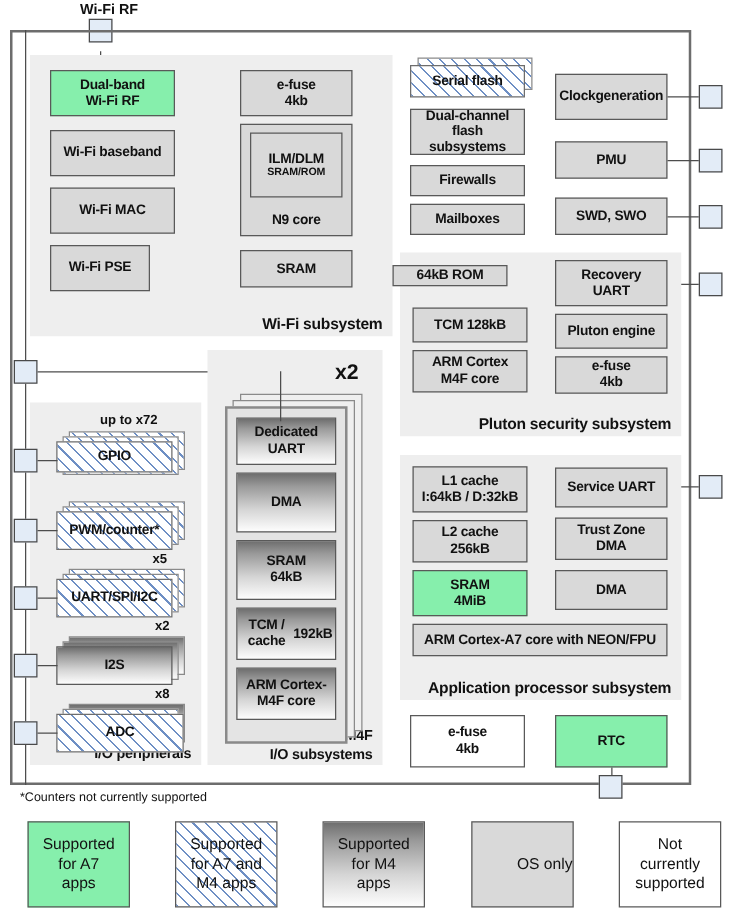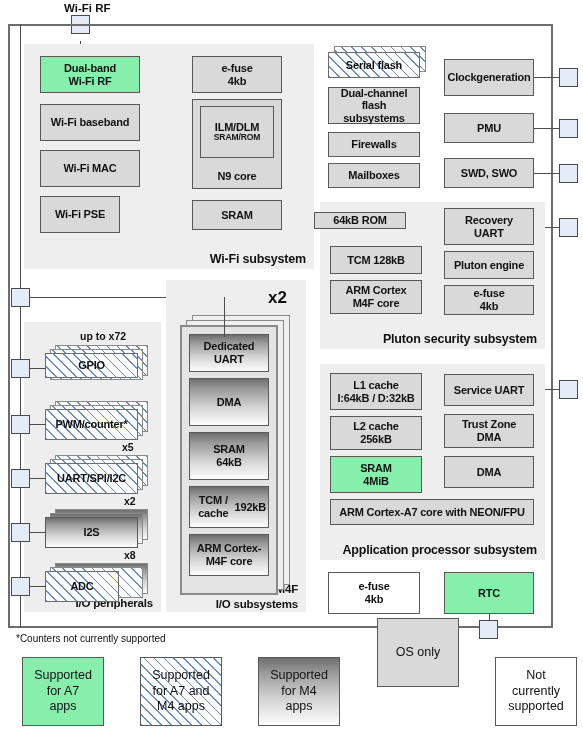--- a/index.html
+++ b/index.html
@@ -235,21 +235,21 @@
 <div class="mult" style="left:124px;top:495px;">x2</div>
 <div class="stack grad" style="left:55px;top:509px;width:93px;height:31px;"></div>
 <div class="stack grad" style="left:50px;top:513px;width:93px;height:31px;"></div>
 <div class="blk f-m4" style="left:45px;top:517px;width:93px;height:31px;">
   <span>I2S</span>
 </div>
 
 <div class="mult" style="left:124px;top:549px;">x8</div>
 <div class="stack grad" style="left:55px;top:563px;width:93px;height:31px;"></div>
 <div class="stack hatch" style="left:50px;top:567px;width:93px;height:31px;"></div>
-<div class="blk f-both" style="left:45px;top:571px;width:74px;height:31px;">
+<div class="blk f-both" style="left:45px;top:571px;width:102px;height:31px;">
   <span>ADC</span>
 </div>
 
 <div class="wire-v" style="left:20px;top:24px;height:604px;"></div>
 <div class="pad" style="left:11px;top:288px;"></div>
 <div class="wire-h" style="left:30px;top:297px;width:195px;"></div>
 
 <div class="pad" style="left:11px;top:359px;"></div>
 <div class="wire-h" style="left:30px;top:368px;width:16px;"></div>
 <div class="pad" style="left:11px;top:415px;"></div>
@@ -303,20 +303,20 @@
 <div class="legend-box f-both" style="left:140px;top:657px;width:82px;height:69px;flex-direction:column;">
   <span>Supported</span>
   <span>for A7 and</span>
   <span>M4 apps</span>
 </div>
 <div class="legend-box f-m4" style="left:258px;top:657px;width:82px;height:69px;flex-direction:column;">
   <span>Supported</span>
   <span>for M4</span>
   <span>apps</span>
 </div>
-<div class="legend-box f-os" style="left:377px;top:618px;width:82px;height:69px;">
+<div class="legend-box f-os" style="left:377px;top:657px;width:82px;height:69px;justify-content:flex-end;">
   <span>OS only</span>
 </div>
 <div class="legend-box f-none" style="left:495px;top:657px;width:82px;height:69px;flex-direction:column;">
   <span>Not</span>
   <span>currently</span>
   <span>supported</span>
 </div>
 
 </body></html>

